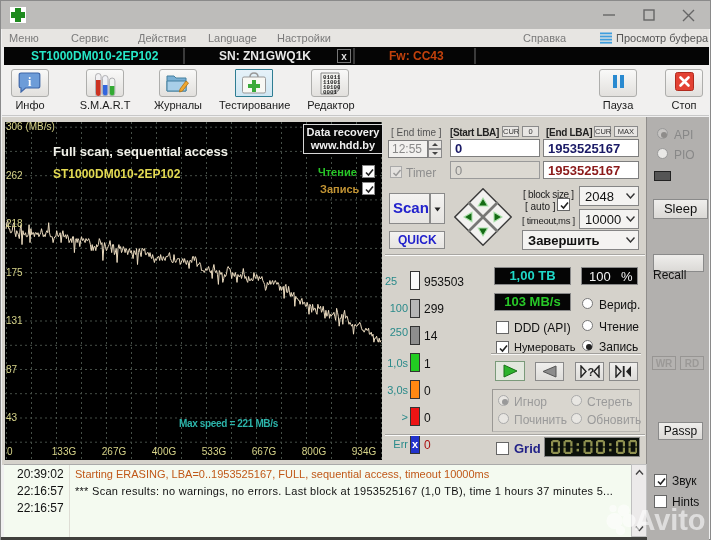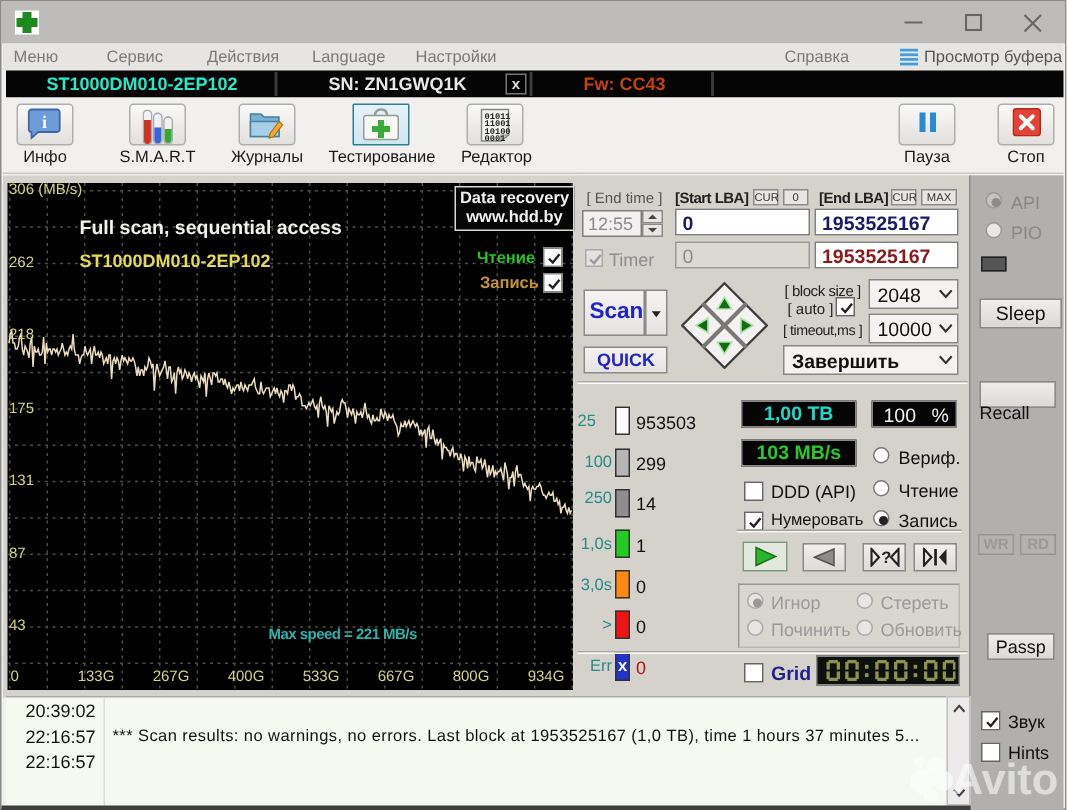--- a/index.html
+++ b/index.html
@@ -438,20 +438,21 @@
   <div class="abs" style="left:652px;top:200px;width:55px;text-align:center;font-size:13px;color:#111">Sleep</div>
   <div class="abs win-btn" style="left:652px;top:253px;width:51px;height:18px;background:linear-gradient(#efeeec,#dbd9d6)"></div>
   <div class="abs" style="left:652px;top:267px;width:70px;text-align:left;font-size:12px;color:#111">Recall</div>
   <div class="abs" style="left:651px;top:355px;width:24px;height:14px;background:#b5b3b1;border:1px solid #979593;text-align:center;font-size:10px;font-weight:bold;color:#9b9997;line-height:13px">WR</div>
   <div class="abs" style="left:679px;top:355px;width:24px;height:14px;background:#b5b3b1;border:1px solid #979593;text-align:center;font-size:10px;font-weight:bold;color:#9b9997;line-height:13px">RD</div>
   <div class="abs win-btn" style="left:657px;top:421px;width:45px;height:18px;background:linear-gradient(#efeeec,#dbd9d6)"></div>
   <div class="abs" style="left:657px;top:423px;width:45px;text-align:center;font-size:12px;color:#111">Passp</div>
 
   <div id="logarea" class="abs"></div>
   <div class="abs" style="left:16px;top:466px;font-size:12px;color:#111">20:39:02</div>
+  <div class="logline abs" style="left:74px;top:467px;color:#c05818">Starting ERASING, LBA=0..1953525167, FULL, sequential access, timeout 10000ms</div>
   <div class="abs" style="left:16px;top:483px;font-size:12px;color:#111">22:16:57</div>
   <div class="logline abs" style="left:74px;top:484px;color:#111;letter-spacing:0.28px">*** Scan results: no warnings, no errors. Last block at 1953525167 (1,0 ТВ), time 1 hours 37 minutes 5...</div>
   <div class="abs" style="left:16px;top:500px;font-size:12px;color:#111">22:16:57</div>
 
   <div id="scrollbar" class="abs"></div>
   <svg class="abs" style="left:634px;top:468px" width="9" height="7" viewBox="0 0 9 7">
       <path d="M1 5.5 L4.5 1.5 L8 5.5" fill="none" stroke="#444" stroke-width="1.4"></path>
     </svg>
   <svg class="abs" style="left:634px;top:524px" width="9" height="7" viewBox="0 0 9 7">
       <path d="M1 1.5 L4.5 5.5 L8 1.5" fill="none" stroke="#444" stroke-width="1.4"></path>

